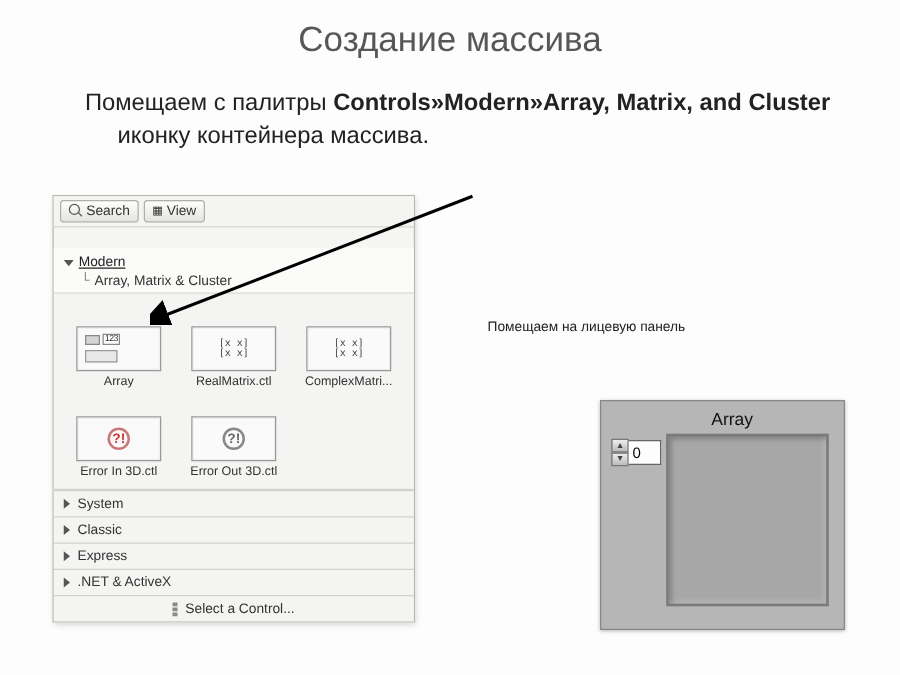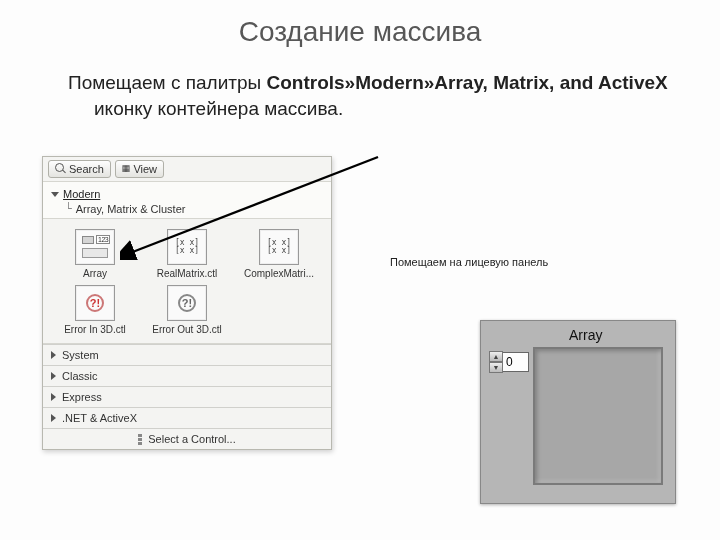--- a/index.html
+++ b/index.html
@@ -71,37 +71,38 @@
   .magnifier::before{
     content:""; position:absolute; width:7px;height:7px;border:1.2px solid #555;border-radius:50%;left:0;top:0;
   }
   .magnifier::after{
     content:""; position:absolute; width:4px;height:1.3px;background:#555; transform:rotate(45deg); left:7px; top:8px;
   }
   .tree {
     padding: 5px 8px 2px 8px;
     background:#fbfbf9;
     border-bottom:1px solid #d6d6d0;
+    margin-top:16px;
   }
   .tree-row { display:flex; align-items:center; gap:4px; font-size:11px; padding:1px 0;}
   .tri-down { width:0;height:0;border-left:4px solid transparent;border-right:4px solid transparent;border-top:5px solid #555;}
   .tri-right { width:0;height:0;border-top:4px solid transparent;border-bottom:4px solid transparent;border-left:5px solid #555;}
   .ul-link { text-decoration: underline; color:#222;}
   .elbow { color:#888; font-family:monospace;}
   .grid {
     display:grid;
     grid-template-columns: repeat(3, 1fr);
     gap:6px 0;
     padding:10px 6px 8px 6px;
     background:#f4f4f2;
     border-bottom:1px solid #d6d6d0;
   }
   .cell { text-align:center; font-size:10px; color:#333;}
   .icon-box {
-    width:40px;height:36px;margin:0 auto 3px auto;
+    width:68px;height:36px;margin:16px auto 3px auto;
     background:#fafafa;
     border:1px solid #999;
     position:relative;
     display:flex;align-items:center;justify-content:center;
     box-shadow: inset 0 0 0 1px #eee;
   }
   .array-glyph::before{
     content:""; position:absolute; left:6px; top:6px; width:10px;height:6px; background:#d5d5d5; border:1px solid #888;
   }
   .array-glyph::after{
@@ -170,21 +171,21 @@
     width:265px; height:105px;
     pointer-events:none;
   }
 </style>
 </head>
 <body>
 
 <h1 class="title">Создание массива</h1>
 
 <p class="intro">
-  <span>Помещаем с палитры </span><b>Controls»Modern»Array, Matrix, and ActiveX</b><span> иконку контейнера массива.</span>
+  <span>Помещаем с палитры </span><b>Controls»Modern»Array, Matrix, and Cluster</b><span> иконку контейнера массива.</span>
 </p>
 
 <div class="palette">
   <div class="palette-toolbar">
     <div class="tool-btn">
       <span class="magnifier"></span>
       <span>Search</span>
     </div>
     <div class="tool-btn">
       <span style="font-size:9px;">▦</span>

